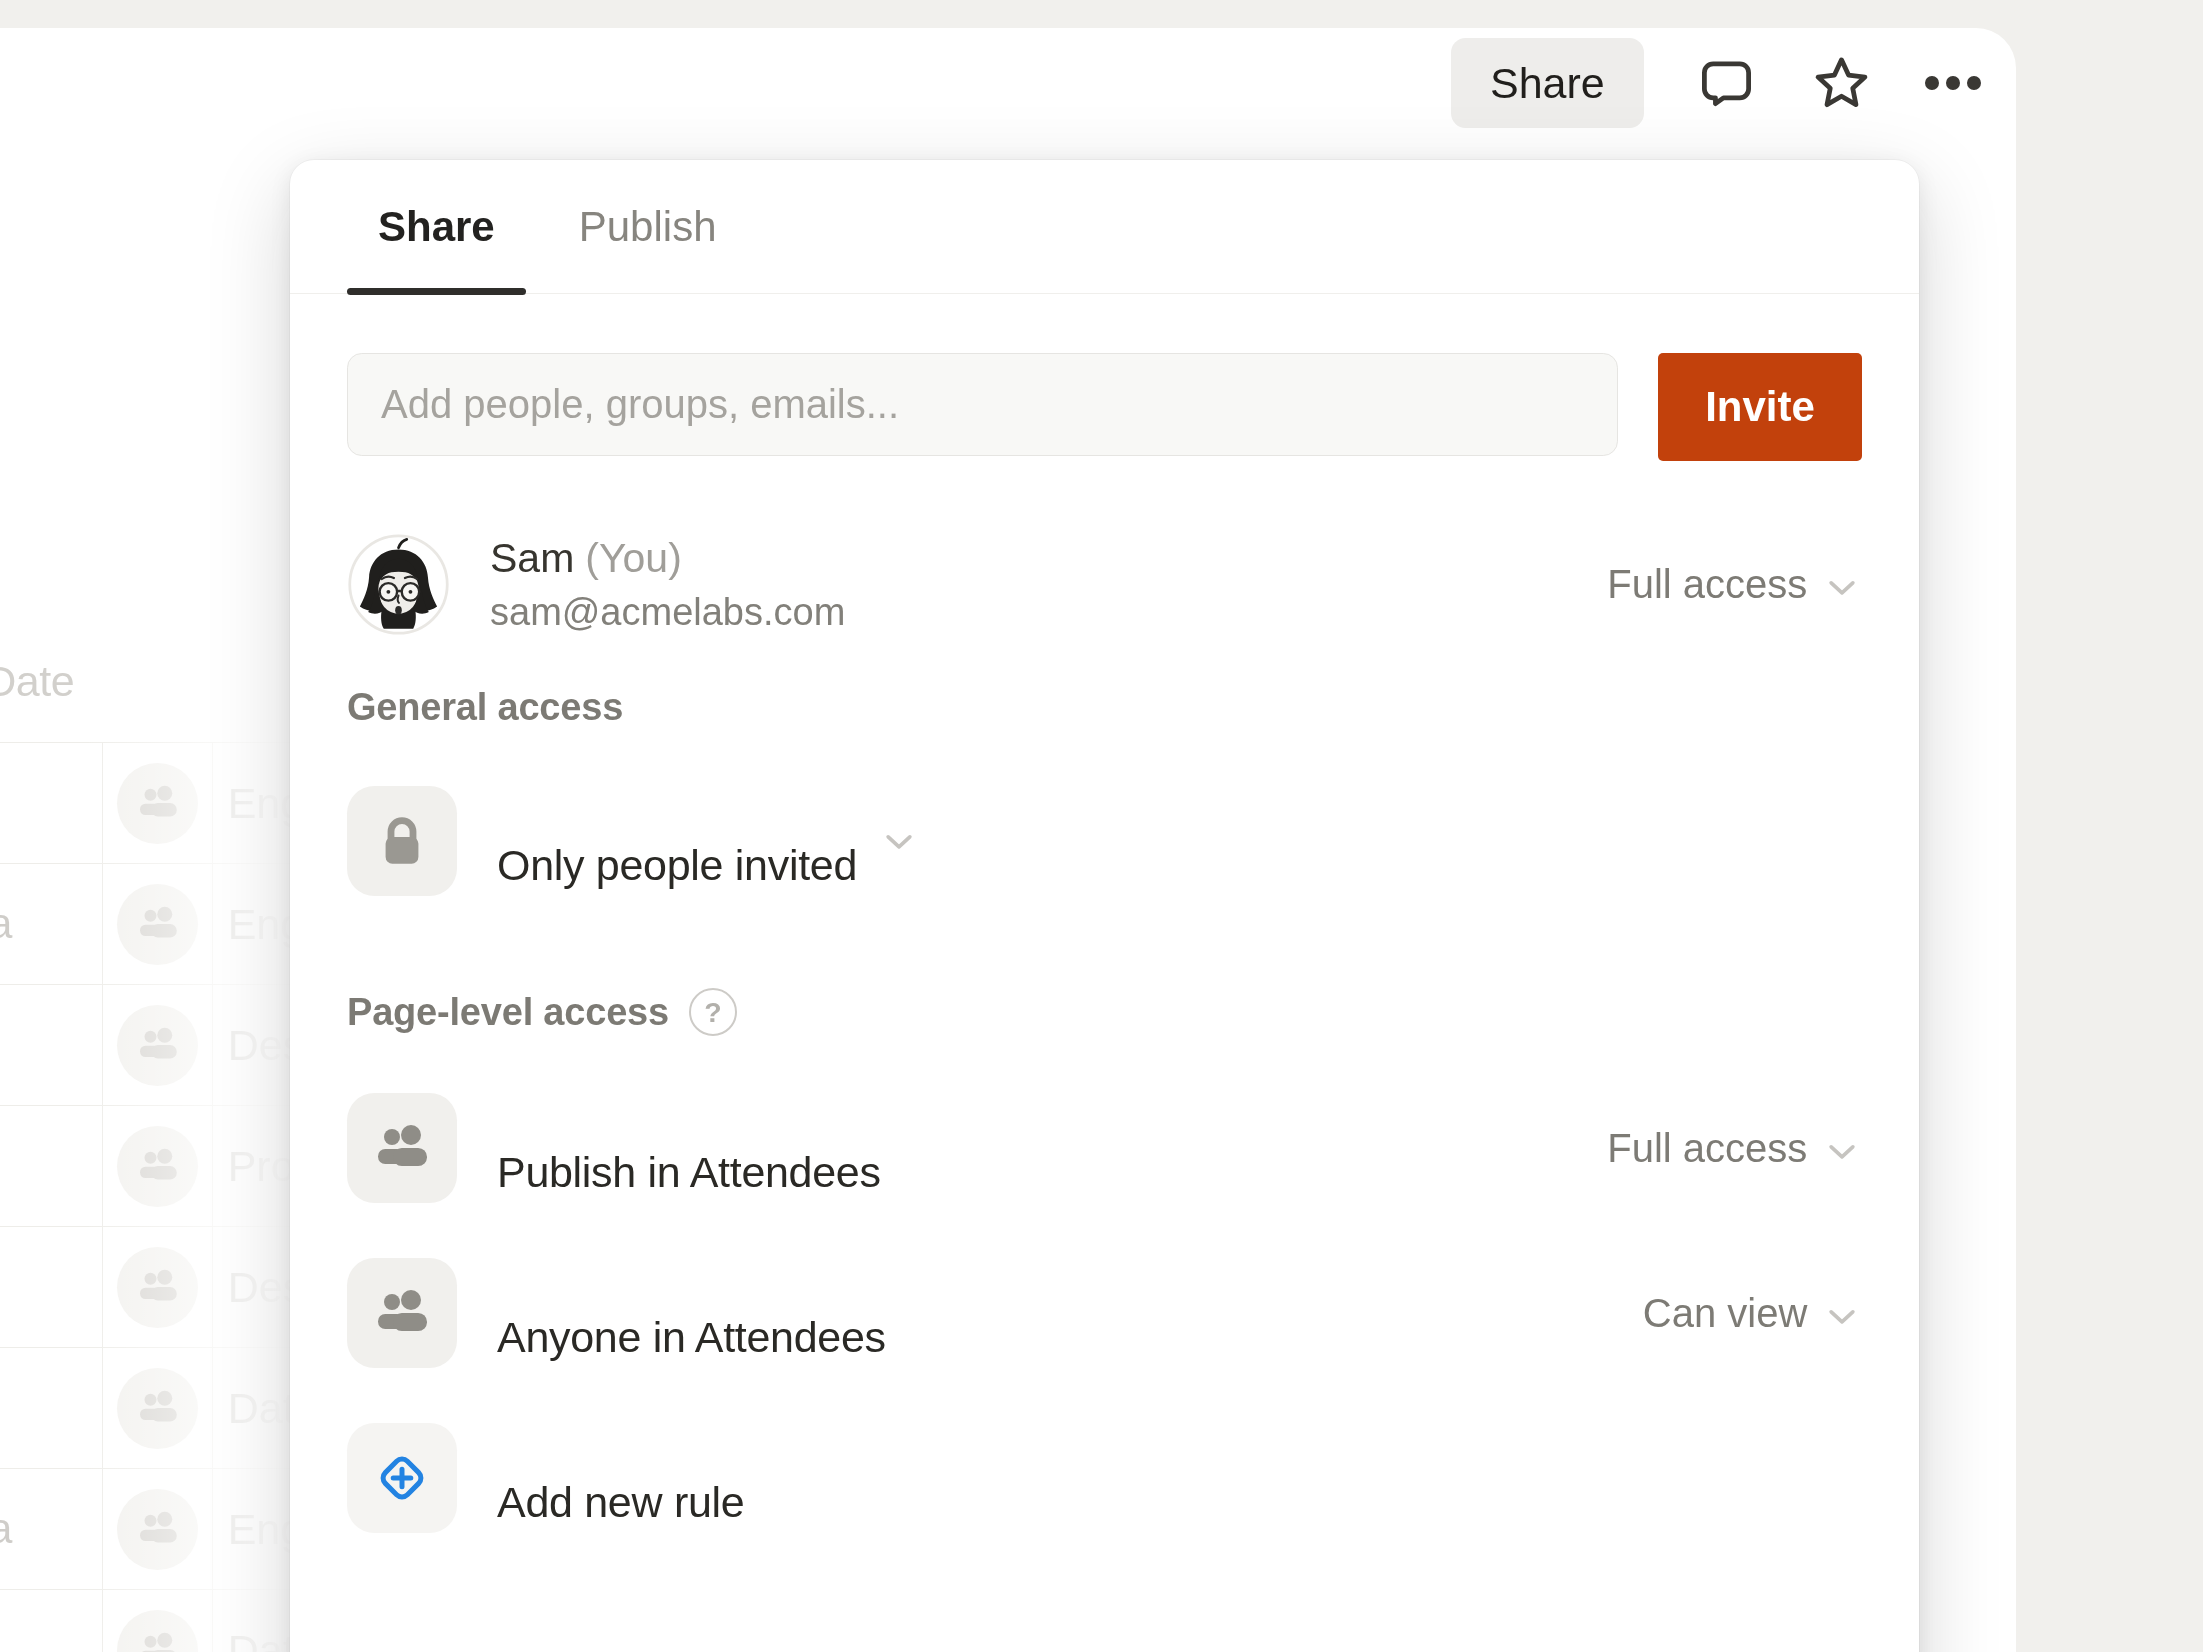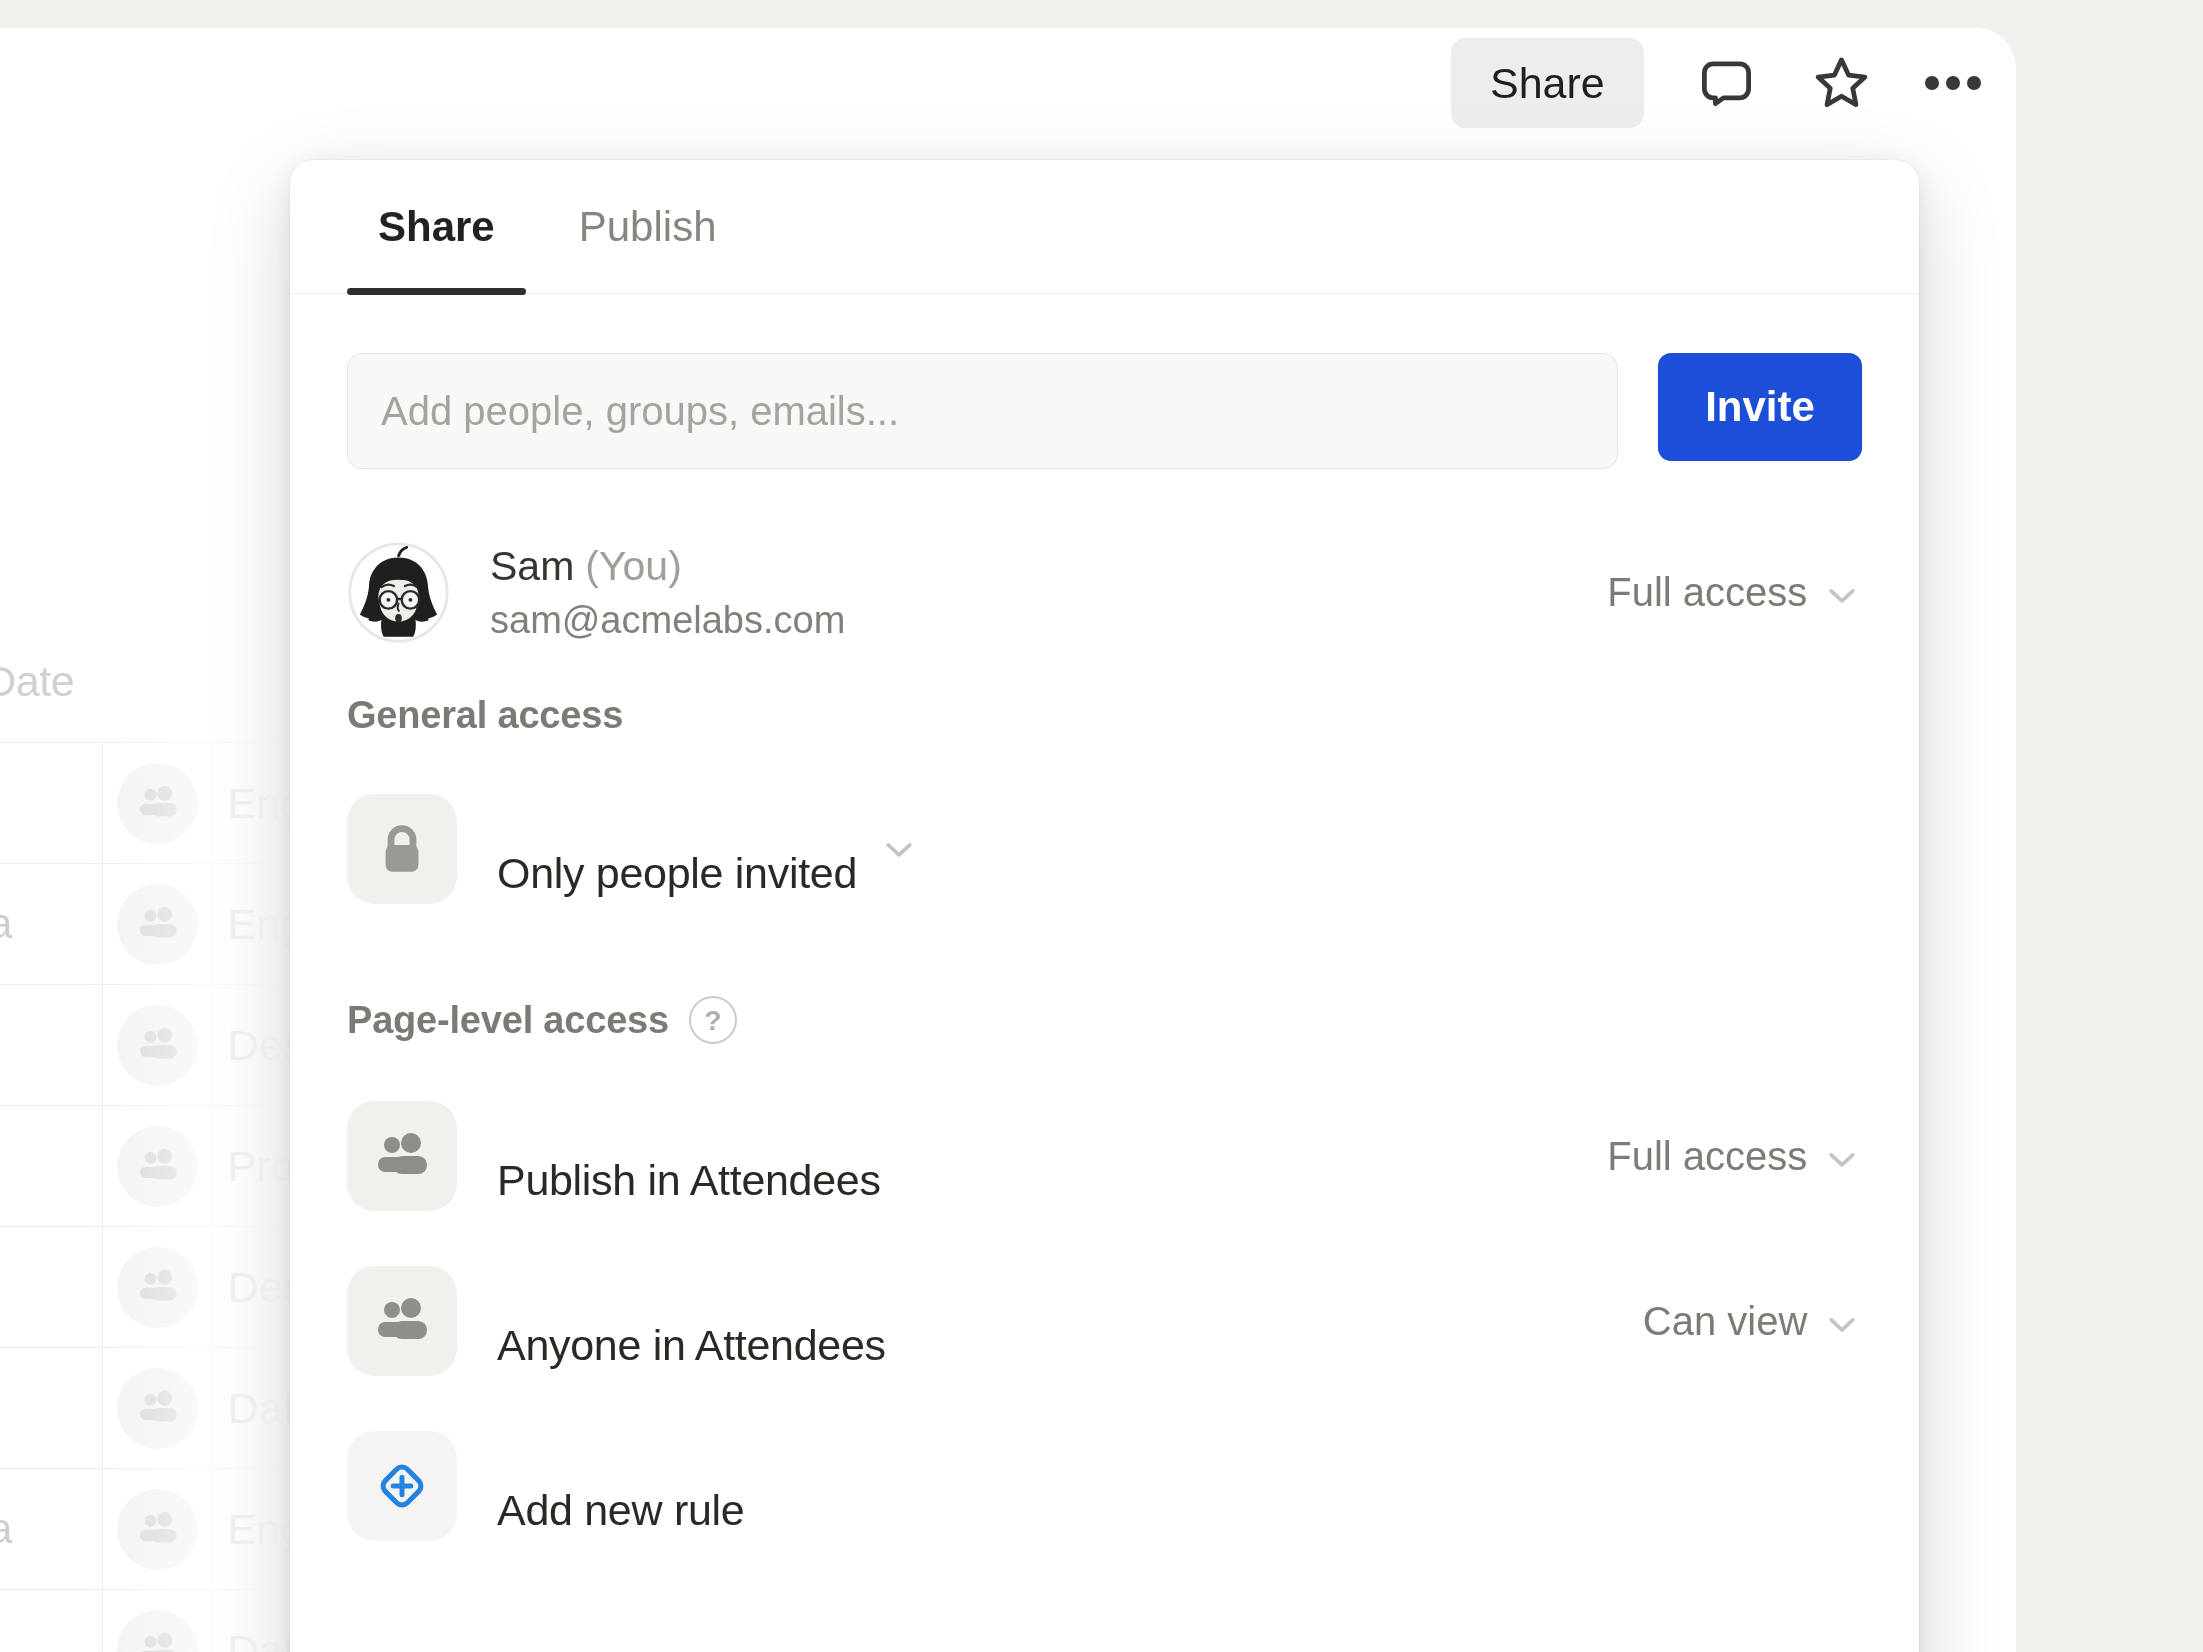--- a/index.html
+++ b/index.html
@@ -68,27 +68,27 @@
     font-size:42px; color:#87857f; cursor:pointer;
   }
   .tab.active { color:#232220; font-weight:700; }
   .tab.active::after {
     content:""; position:absolute; left:0; right:0; bottom:-1.8px; height:7.3px;
     background:#2f2e2b; border-radius:3.7px;
   }
   .content { padding:0 57px; }
   .invite-row { margin-top:59px; display:flex; gap:40px; }
   .invite-input {
-    flex:1; height:116px; background:#f8f8f6; border:1.8px solid #e6e5e2; border-radius:14.7px;
+    flex:1; height:103px; background:#f8f8f6; border:1.8px solid #e6e5e2; border-radius:14.7px;
     padding:0 33px; font-size:40px; color:#4c1d95; outline:none;
     font-family:inherit;
   }
   .invite-input::placeholder { color:#a5a39e; }
   .invite-btn {
-    width:204px; height:108px; background:#1d4ed8; border:none; border-radius:13px;
+    width:204px; height:108px; background:#c2410c; border:none; border-radius:5px;
     color:#ffffff; font-size:42px; font-weight:700; cursor:pointer; font-family:inherit;
   }
   .person-row { margin-top:72px; display:flex; align-items:center; }
   .avatar { width:103px; height:103px; flex:0 0 auto; }
   .p-info { margin-left:40px; }
   .p-name { font-size:41px; color:#37352f; font-weight:500; }
   .p-name .you { color:#a09e99; font-weight:400; margin-left:11px; }
   .p-email { margin-top:9.2px; font-size:38px; color:#82807a; }
   .spacer { flex:1; }
   .access-dd { display:flex; align-items:flex-end; gap:14.7px; cursor:pointer; }

